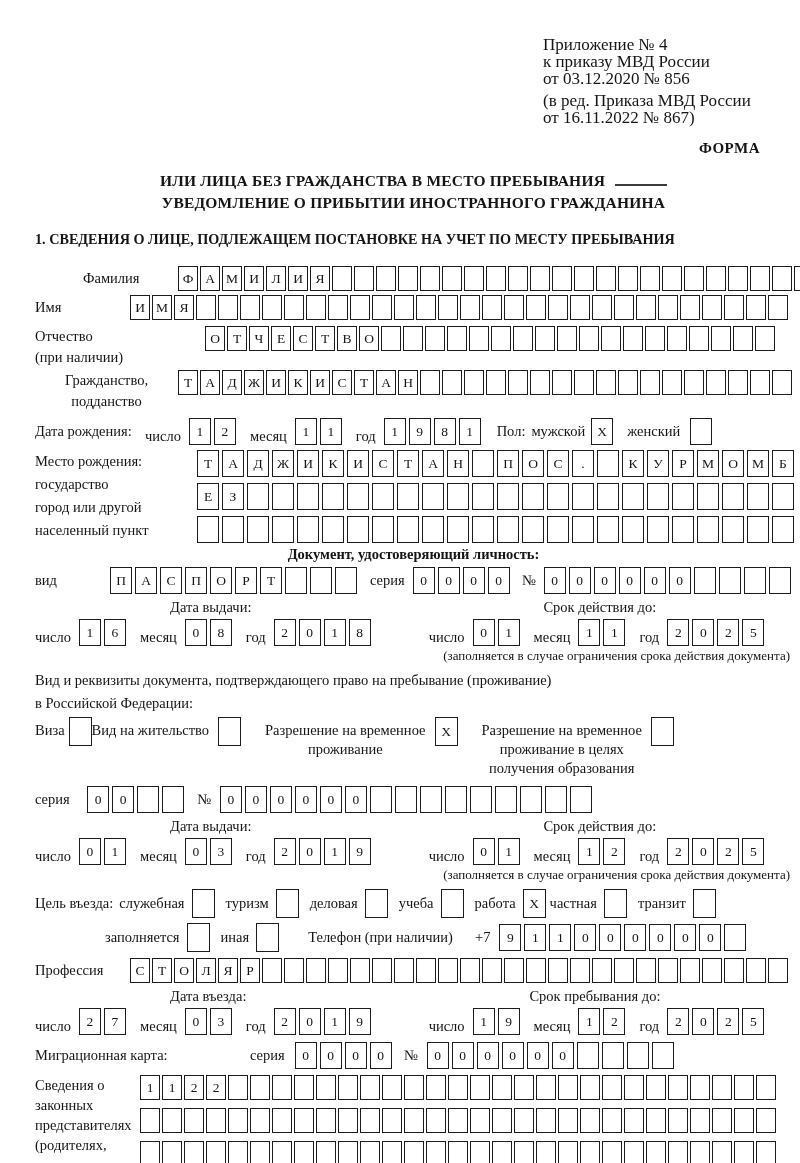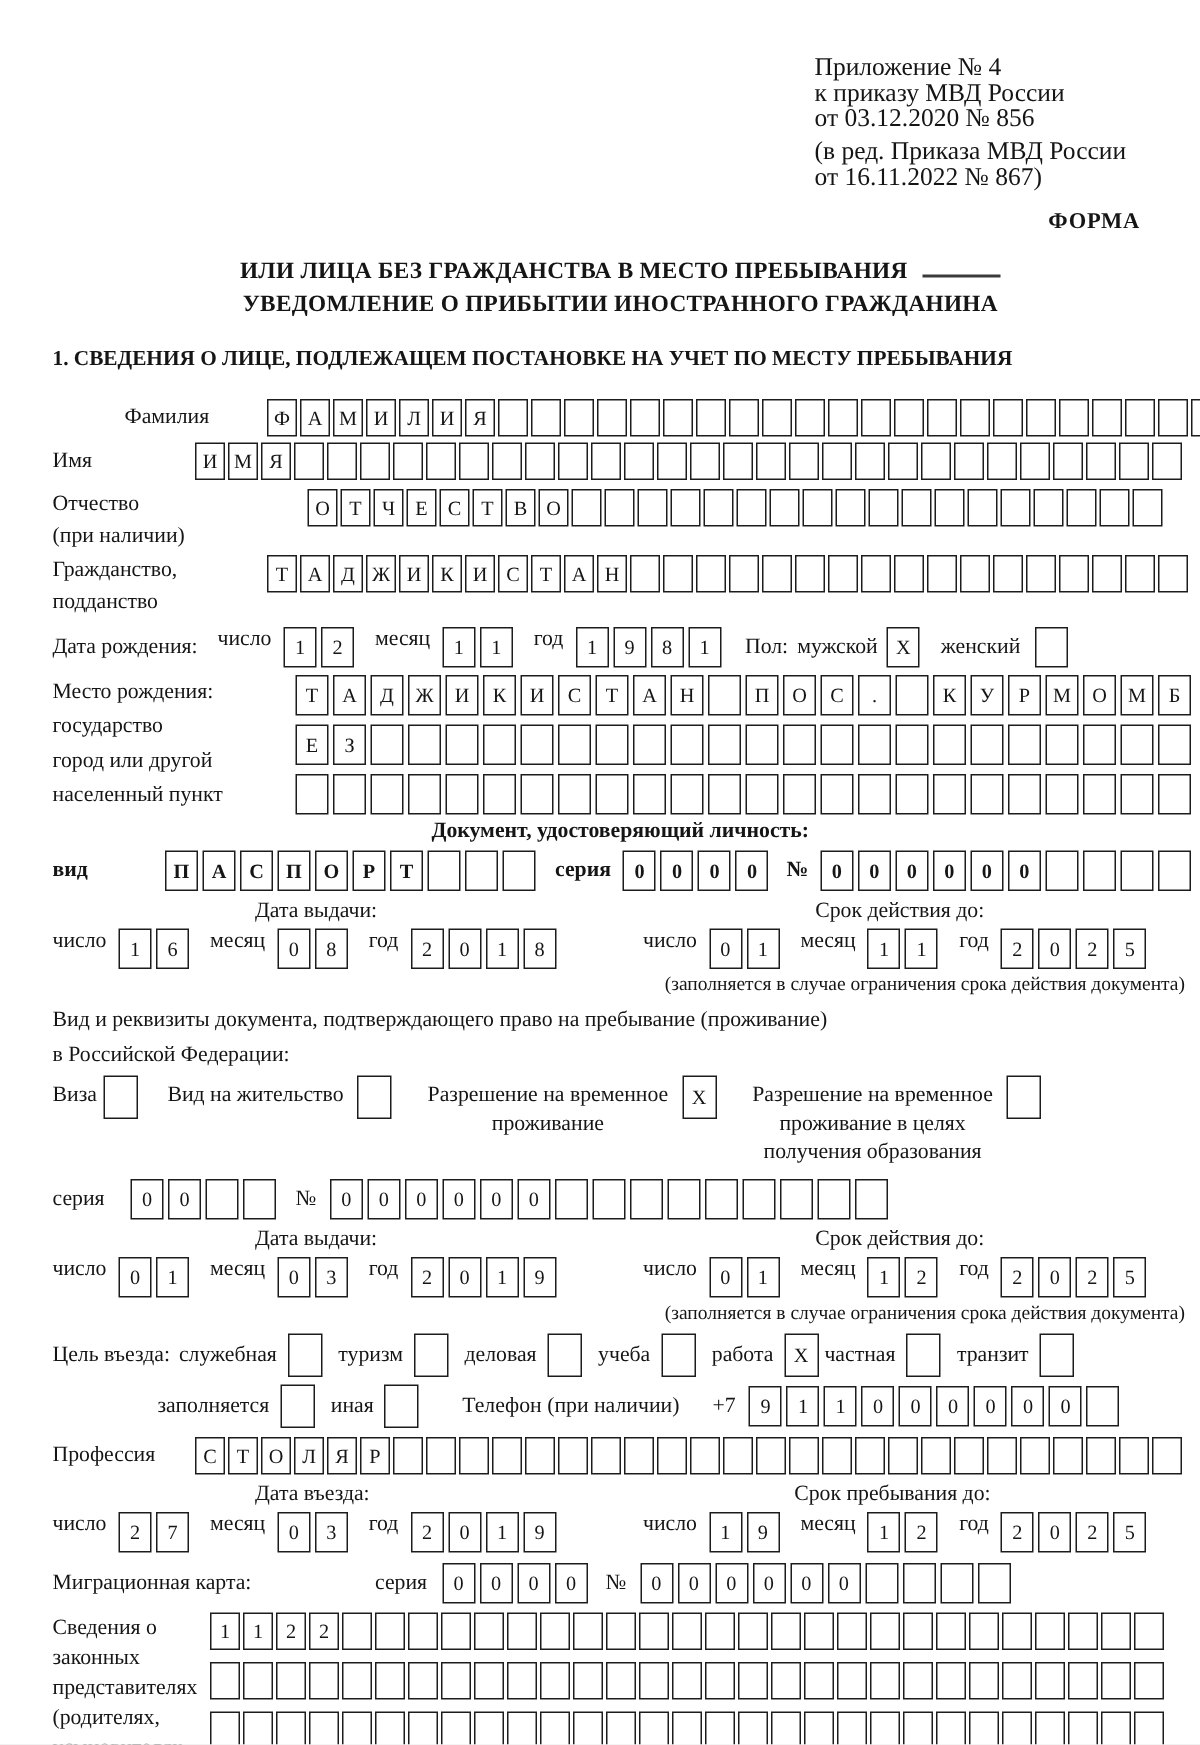--- a/index.html
+++ b/index.html
@@ -22,21 +22,21 @@
   .lblcol { line-height:21px; flex:none; }
   .lbl { flex:none; padding-top:4px; }
   .boxes { display:flex; gap:2px; flex:none; }
   .boxes.md { gap:3px; }
   .cell {
     flex:none; width:20px; height:25px; border:1.7px solid #1c1c1c; background:#fff;
     display:flex; align-items:center; justify-content:center; font-size:13.5px;
   }
   .md .cell { width:22px; height:27px; }
   .cell.cb { width:23px; height:29px; }
-  .dg { display:flex; align-items:flex-start; flex:none; }
+  .dg { display:flex; align-items:flex-end; flex:none; }
   .dg .dlbl { margin:0 8px 0 14px; }
   .dg .dlbl:first-child { margin-left:0; }
   .dates-hdr { display:flex; margin-top:5px; line-height:17px; }
   .note { font-size:13px; text-align:right; padding-right:2px; margin-top:2px; line-height:15px; }
   .center-bold { text-align:center; font-weight:bold; margin-top:3px; }
   .opt { display:flex; align-items:flex-start; }
   .opt .opt-label { white-space:pre-line; text-align:center; line-height:19px; padding-top:4px; }
   .opt .boxes { margin-left:9px; margin-top:0; }
   .purpose-row { display:flex; align-items:center; margin-top:7px; flex-wrap:nowrap; }
   .purpose-row .cbx { margin-left:7px; margin-right:11px; }
@@ -166,21 +166,21 @@
         <span class="cell"></span>
         <span class="cell"></span>
         <span class="cell"></span>
         <span class="cell"></span>
         <span class="cell"></span>
         <span class="cell"></span>
         <span class="cell"></span>
       </div>
   </div>
 
-  <div class="row" style="margin-top:2px;">
+  <div class="row" style="margin-top:2px;text-align:center;">
     <div class="lblcol" style="width:143px;">
       <div>Гражданство,</div>
       <div>подданство</div>
     </div>
     <div class="boxes">
         <span class="cell">Т</span>
         <span class="cell">А</span>
         <span class="cell">Д</span>
         <span class="cell">Ж</span>
         <span class="cell">И</span>
@@ -326,21 +326,21 @@
           <span class="cell"></span>
           <span class="cell"></span>
           <span class="cell"></span>
           <span class="cell"></span>
         </div>
     </div>
   </div>
 
   <div class="center-bold">Документ, удостоверяющий личность:</div>
 
-  <div class="row" style="margin-top:4px; align-items:center;font-weight:bold;">
+  <div class="row" style="margin-top:4px; align-items:center;">
     <span style="width:75px; flex:none;">вид</span>
     <div class="boxes md">
         <span class="cell">П</span>
         <span class="cell">А</span>
         <span class="cell">С</span>
         <span class="cell">П</span>
         <span class="cell">О</span>
         <span class="cell">Р</span>
         <span class="cell">Т</span>
         <span class="cell"></span>
@@ -420,21 +420,21 @@
     <div>в Российской Федерации:</div>
   </div>
 
   <div class="row" style="margin-top:2px;">
     <div class="opt">
       <span class="opt-label">Виза</span>
       <div class="boxes md" style="margin-left:4px;">
           <span class="cell cb"></span>
         </div>
     </div>
-    <div class="opt" style="margin-left:20px;">
+    <div class="opt" style="">
       <span class="opt-label">Вид на жительство</span>
       <div class="boxes md">
           <span class="cell cb"></span>
         </div>
     </div>
     <div class="opt" style="margin-left:24px;">
       <span class="opt-label">Разрешение на временное
 проживание</span>
       <div class="boxes md">
           <span class="cell cb">X</span>

